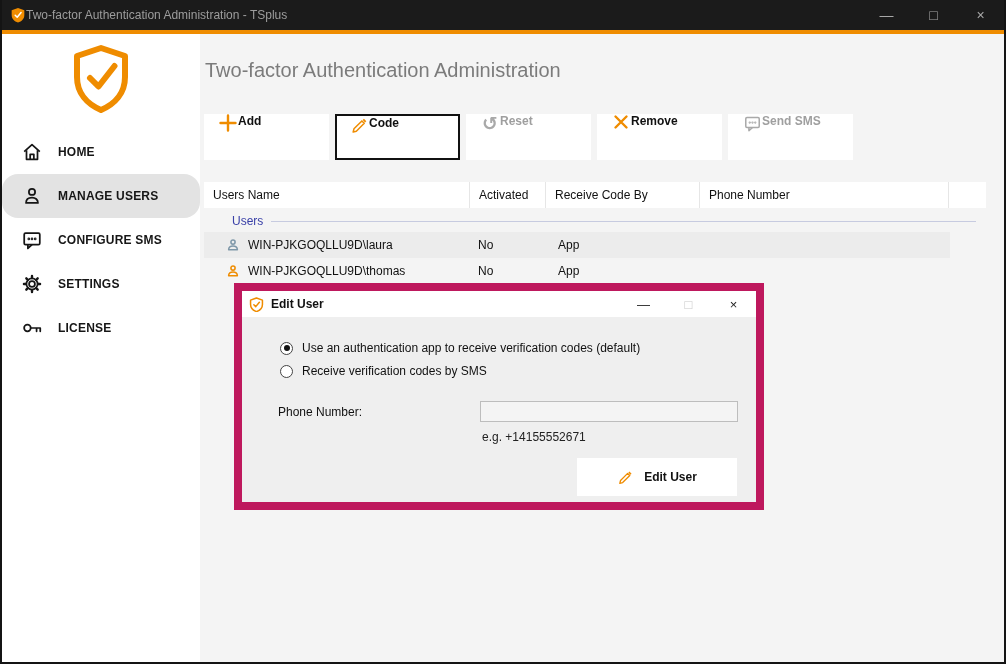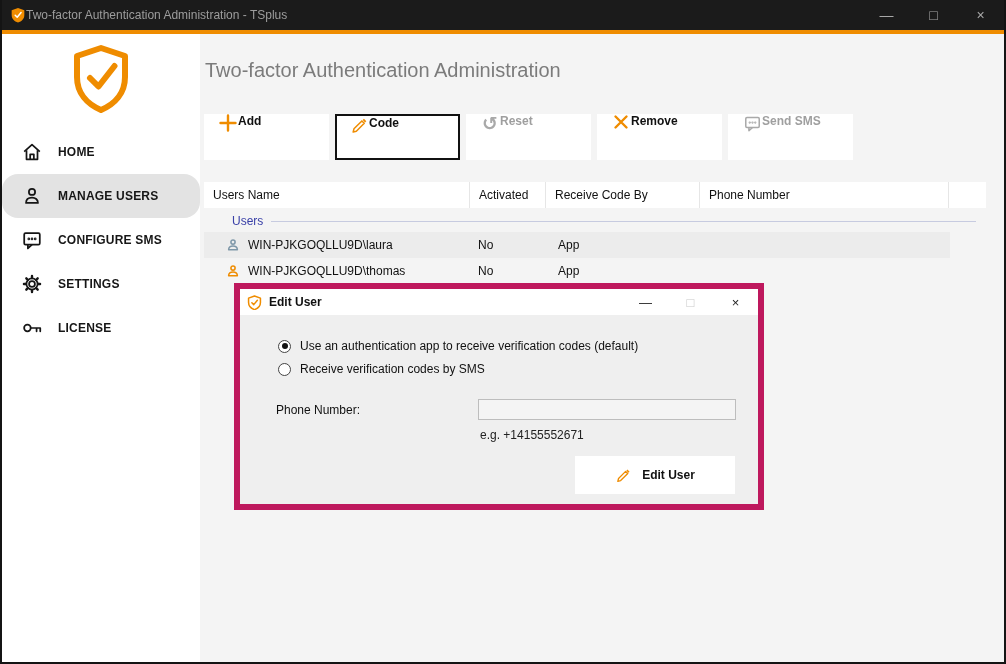--- a/index.html
+++ b/index.html
@@ -41,21 +41,21 @@
   .th.c1{width:266px;} .th.c2{width:76px;} .th.c3{width:154px;} .th.c4{width:249px;} .th.c5{width:37px;}
   .group-row { width:772px; height:22px; display:flex; align-items:center; padding-left:28px; margin-top:2px; }
   .group-label { color:#3a41a8; font-size:12px; }
   .group-line { flex:1; height:1px; background:#c7cbe0; margin-left:8px; }
   .trow { width:746px; height:26px; display:flex; align-items:center; font-size:12px; color:#111; cursor:pointer; }
   .trow.selected { background:#ececec; }
   .trow .cell-name { width:274px; display:flex; align-items:center; gap:8px; padding-left:22px; }
   .trow .cell-act { width:80px; }
   
   .dialog { position:absolute; left:232px; top:283px; width:530px; height:227px;
-            border:6px solid #be185d; background:#efefef; }
+            border:8px solid #be185d; background:#efefef; }
   .dlg-titlebar { height:26px; background:#fff; display:flex; align-items:center; padding-left:7px; }
   .dlg-title { font-size:12px; font-weight:bold; color:#111; margin-left:7px; flex:1; }
   .dlg-btn { width:45px; height:100%; display:flex; align-items:center; justify-content:center; font-size:13px; color:#222; cursor:pointer; }
   .dlg-btn.disabled { color:#c9c9c9; cursor:default; }
   .dlg-body { position:relative; height:199px; font-size:12px; color:#111; }
   .radio-row { position:absolute; left:38px; display:flex; align-items:center; gap:9px;text-align:right; }
   .radio-row.r1 { top:24px; } .radio-row.r2 { top:47px; }
   .radio { width:13px; height:13px; border-radius:50%; border:1px solid #444; background:#fff; flex-shrink:0; position:relative; }
   .radio.on::after { content:""; position:absolute; left:2.5px; top:2.5px; width:6px; height:6px; border-radius:50%; background:#111; }
   .phone-label { position:absolute; left:36px; top:88px; }

